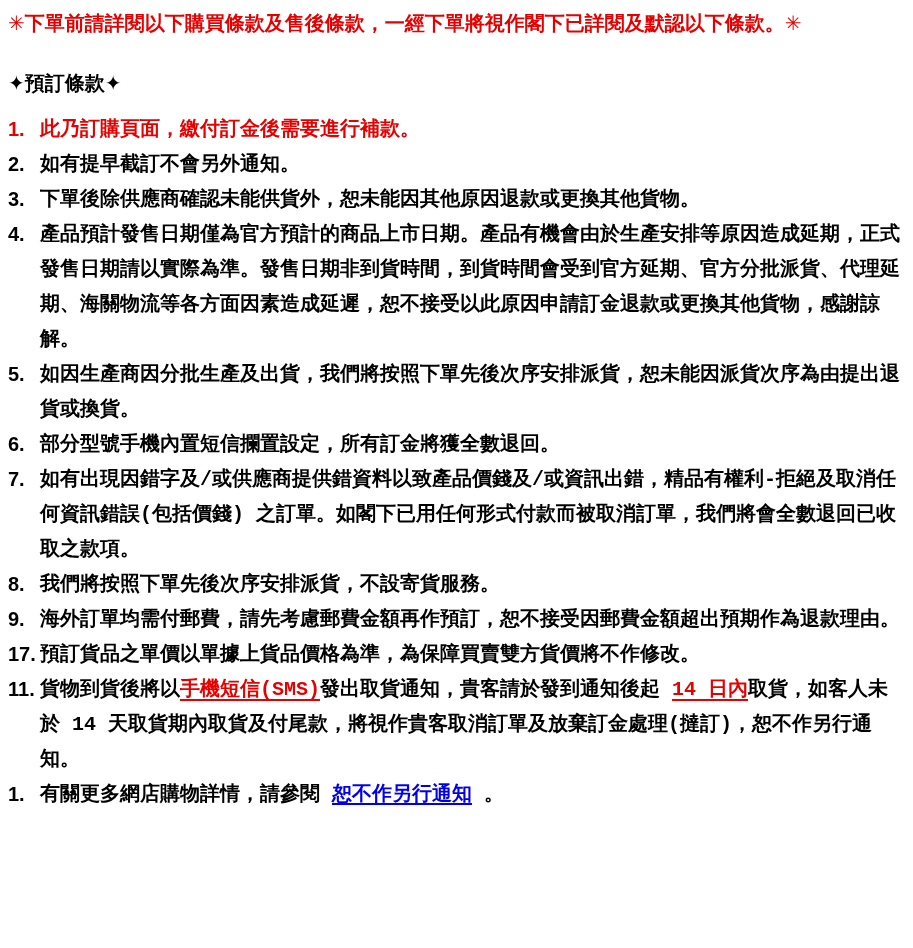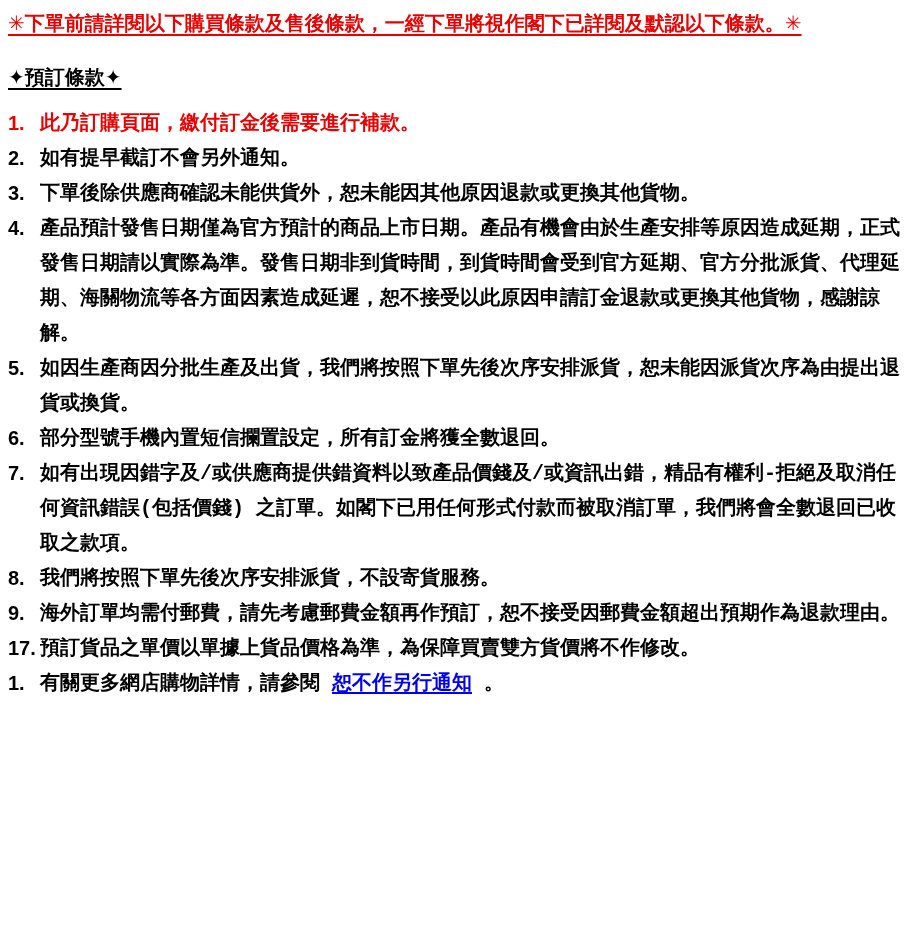--- a/index.html
+++ b/index.html
@@ -15,31 +15,29 @@
     background:#ffffff;
     font-family:"Liberation Sans","DejaVu Sans",sans-serif;
     font-weight:bold;
     color:var(--text);
     font-size:20px;
     line-height:35px;
     padding:6px 8px 6px 8px;
   }
   .notice-title{
     color:var(--red);
-    text-decoration:underline;
     text-underline-offset:4px;
     margin:0 0 17px 0;
     white-space:nowrap;
   }
   .section-header{
     display:inline-block;
     color:var(--text);
-    text-decoration:underline;
     text-underline-offset:4px;
-    margin:2px 0 11px 0;
+    margin:8px 0 11px 0;
   }
   ol.terms{
     list-style:none;
     margin:0;
     padding:0;
   }
   ol.terms li.term{
     display:flex;
     align-items:flex-start;
   }
@@ -109,19 +107,23 @@
     </li>
     <li class="term">
       <span class="num">9.</span>
       <span class="txt"><span class="seg-normal">海外訂單均需付郵費，請先考慮郵費金額再作預訂，恕不接受因郵費金額超出預期作為退款理由。</span></span>
     </li>
     <li class="term">
       <span class="num">17.</span>
       <span class="txt"><span class="seg-normal">預訂貨品之單價以單據上貨品價格為準，為保障買賣雙方貨價將不作修改。</span></span>
     </li>
     <li class="term">
+      <span class="num">11.</span>
+      <span class="txt"><span class="seg-normal">貨物到貨後將以</span><span class="seg-red-underline">手機短信(SMS)</span><span class="seg-normal">發出取貨通知，貴客請於發到通知後起 </span><span class="seg-red-underline">14 日內</span><span class="seg-normal">取貨，如客人未於 14 天取貨期內取貨及付尾款，將視作貴客取消訂單及放棄訂金處理(撻訂)，恕不作另行通知。</span></span>
+    </li>
+    <li class="term">
       <span class="num">1.</span>
       <span class="txt"><span class="seg-normal">有關更多網店購物詳情，請參閱 </span><a href="#" class="seg-link">恕不作另行通知</a><span class="seg-normal"> 。</span></span>
     </li>
   </ol>
 
 
 
 
 </body></html>

